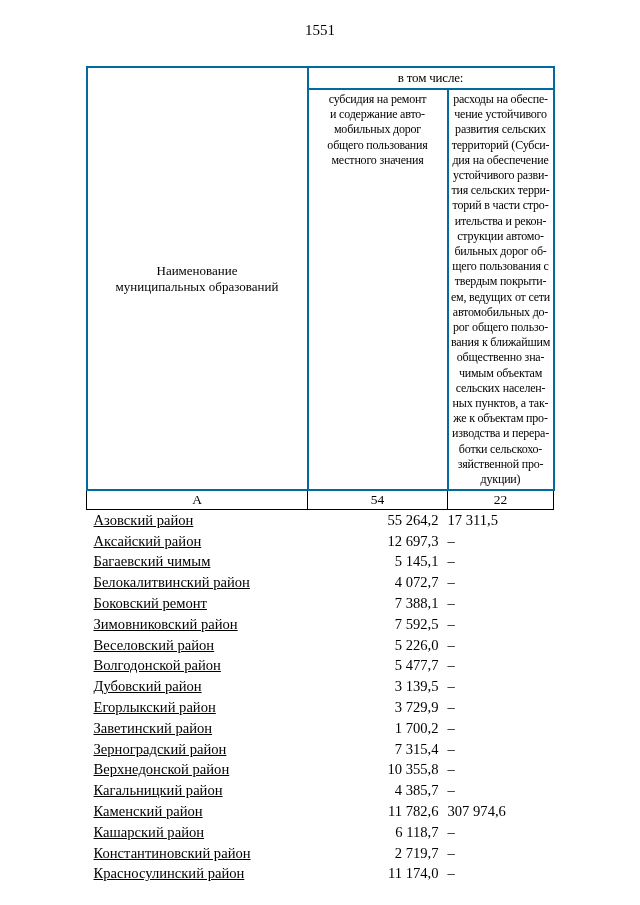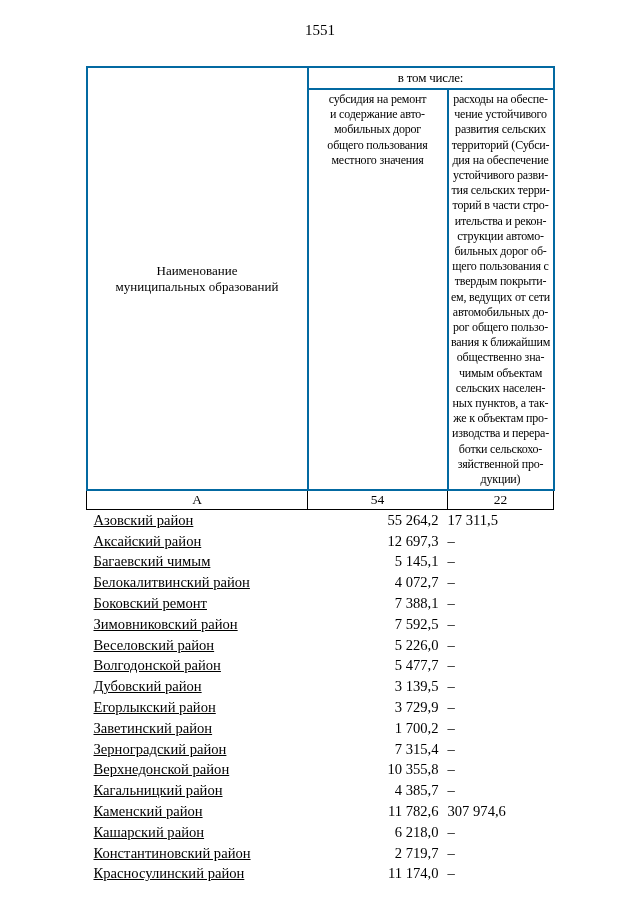--- a/index.html
+++ b/index.html
@@ -208,21 +208,21 @@
   </tr>
 
   <tr class="data-row">
     <td class="cell-name">Каменский район</td>
     <td class="cell-num-54">11 782,6</td>
     <td class="cell-num-55">307 974,6</td>
   </tr>
 
   <tr class="data-row">
     <td class="cell-name">Кашарский район</td>
-    <td class="cell-num-54">6 218,0</td>
+    <td class="cell-num-54">6 118,7</td>
     <td class="cell-num-55">–</td>
   </tr>
 
   <tr class="data-row">
     <td class="cell-name">Константиновский район</td>
     <td class="cell-num-54">2 719,7</td>
     <td class="cell-num-55">–</td>
   </tr>
 
   <tr class="data-row">

